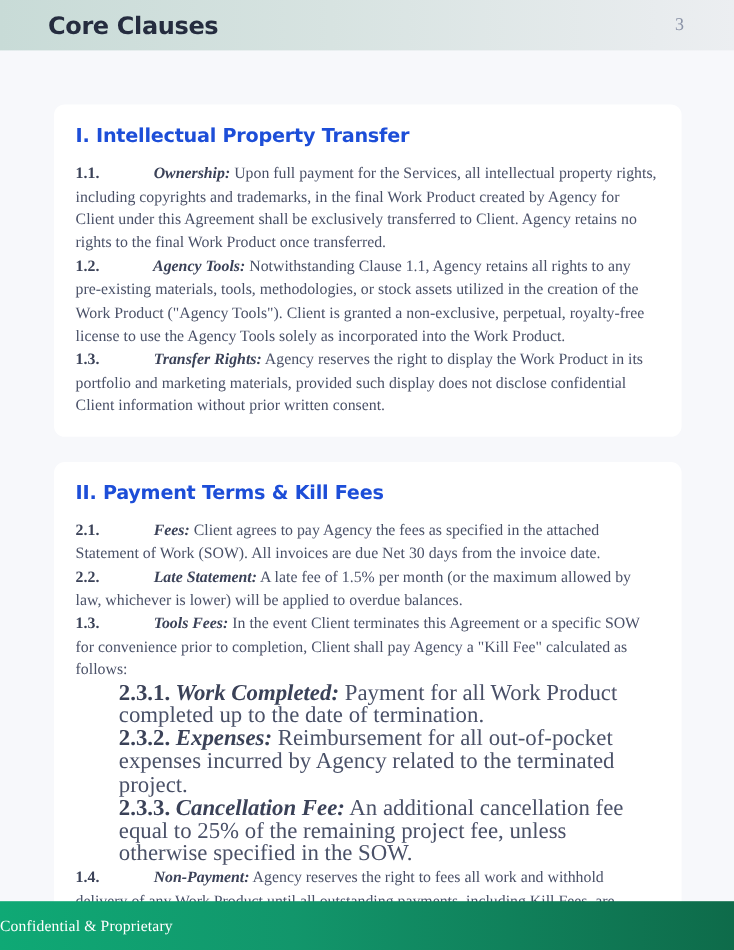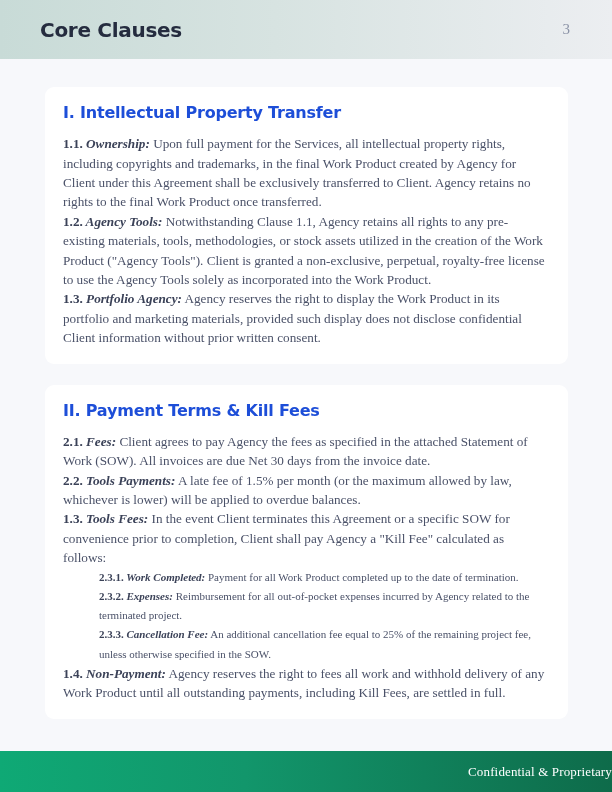--- a/index.html
+++ b/index.html
@@ -14,21 +14,21 @@
     overflow: hidden;
     position: relative;
   }
 
   
   .page-header {
     position: absolute;
     top: 0;
     left: 0;
     width: 612px;
-    height: 59px;
+    height: 42px;
     background: linear-gradient(90deg, #c8dbd7 0%, #d7e3e1 45%, #eceef1 100%);
     display: flex;
     align-items: center;
     justify-content: space-between;
     box-sizing: border-box;
     padding: 0 40px 0 40px;
   }
   .header-title {
     font-family: "DejaVu Sans", sans-serif;
     font-weight: bold;
@@ -85,30 +85,31 @@
   }
   .clause .num {
     font-weight: bold;
     color: #3b4258;
     text-align: right;
   }
   .clause .term {
     font-weight: bold;
     font-style: italic;
     color: #3b4258;
+    margin-left: 42px;
   }
 
   .subclause-list {
     margin: 0;
     padding: 0 0 0 36px;
     list-style: none;
   }
   .subclause {
     font-family: "Liberation Serif", serif;
-    font-size: 11px;
+    font-size: 19px;
     line-height: 19.2px;
     color: #4a5168;
     margin: 0;
   }
   .subclause .num {
     font-weight: bold;
     color: #3b4258;
   }
   .subclause .term {
     font-weight: bold;
@@ -119,21 +120,21 @@
   
   .page-footer {
     position: absolute;
     left: 0;
     bottom: 0;
     width: 612px;
     height: 41px;
     background: linear-gradient(90deg, #0fa975 0%, #12966b 40%, #0e6b4a 100%);
     display: flex;
     align-items: center;
-    justify-content: flex-end;
+    justify-content: flex-start;
   }
   .footer-text {
     font-family: "Liberation Serif", serif;
     font-size: 13px;
     color: #ffffff;
     letter-spacing: 0.15px;
   }
 </style>
 </head>
 <body>
@@ -142,26 +143,26 @@
   <div class="header-title">Core Clauses</div>
   <div class="header-pageno">3</div>
 </div>
 
 <div class="content">
   <div id="sections-root">
       <div class="section-card">
         <div class="section-heading">I. Intellectual Property Transfer</div>
         <p class="clause"><span class="num">1.1.</span><span class="term"> Ownership:</span><span class="body"> Upon full payment for the Services, all intellectual property rights, including copyrights and trademarks, in the final Work Product created by Agency for Client under this Agreement shall be exclusively transferred to Client. Agency retains no rights to the final Work Product once transferred.</span></p>
         <p class="clause"><span class="num">1.2.</span><span class="term"> Agency Tools:</span><span class="body"> Notwithstanding Clause 1.1, Agency retains all rights to any pre-existing materials, tools, methodologies, or stock assets utilized in the creation of the Work Product ("Agency Tools"). Client is granted a non-exclusive, perpetual, royalty-free license to use the Agency Tools solely as incorporated into the Work Product.</span></p>
-        <p class="clause"><span class="num">1.3.</span><span class="term"> Portfolio Agency:</span><span class="body"> Agency reserves the right to display the Work Product in its portfolio and marketing materials, provided such display does not disclose confidential Client information without prior written consent.</span></p>
+        <p class="clause"><span class="num">1.3.</span><span class="term"> Transfer Rights:</span><span class="body"> Agency reserves the right to display the Work Product in its portfolio and marketing materials, provided such display does not disclose confidential Client information without prior written consent.</span></p>
       </div>
       <div class="section-card">
         <div class="section-heading">II. Payment Terms &amp; Kill Fees</div>
         <p class="clause"><span class="num">2.1.</span><span class="term"> Fees:</span><span class="body"> Client agrees to pay Agency the fees as specified in the attached Statement of Work (SOW). All invoices are due Net 30 days from the invoice date.</span></p>
-        <p class="clause"><span class="num">2.2.</span><span class="term"> Tools Payments:</span><span class="body"> A late fee of 1.5% per month (or the maximum allowed by law, whichever is lower) will be applied to overdue balances.</span></p>
+        <p class="clause"><span class="num">2.2.</span><span class="term"> Late Statement:</span><span class="body"> A late fee of 1.5% per month (or the maximum allowed by law, whichever is lower) will be applied to overdue balances.</span></p>
         <p class="clause"><span class="num">1.3.</span><span class="term"> Tools Fees:</span><span class="body"> In the event Client terminates this Agreement or a specific SOW for convenience prior to completion, Client shall pay Agency a "Kill Fee" calculated as follows:</span></p>
         <div class="subclause-list">
           <p class="subclause"><span class="num">2.3.1.</span><span class="term"> Work Completed:</span><span class="body"> Payment for all Work Product completed up to the date of termination.</span></p>
           <p class="subclause"><span class="num">2.3.2.</span><span class="term"> Expenses:</span><span class="body"> Reimbursement for all out-of-pocket expenses incurred by Agency related to the terminated project.</span></p>
           <p class="subclause"><span class="num">2.3.3.</span><span class="term"> Cancellation Fee:</span><span class="body"> An additional cancellation fee equal to 25% of the remaining project fee, unless otherwise specified in the SOW.</span></p>
         </div>
         <p class="clause"><span class="num">1.4.</span><span class="term"> Non-Payment:</span><span class="body"> Agency reserves the right to fees all work and withhold delivery of any Work Product until all outstanding payments, including Kill Fees, are settled in full.</span></p>
       </div>
     </div>
 </div>

